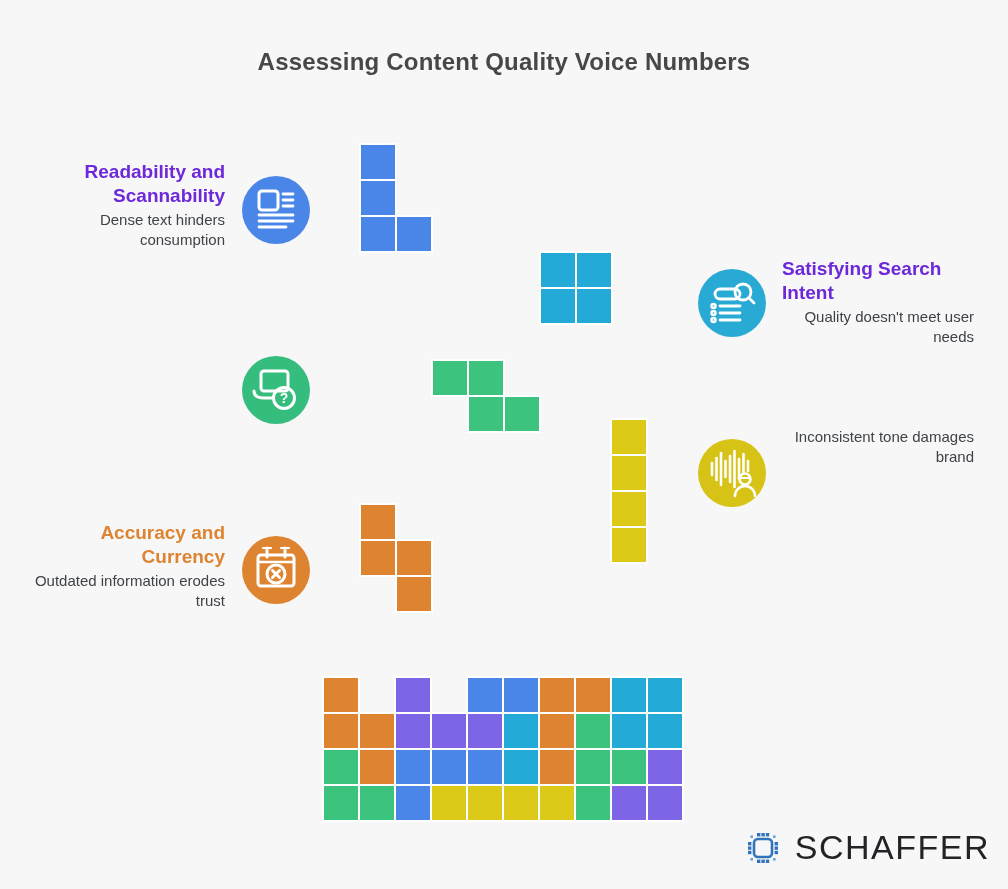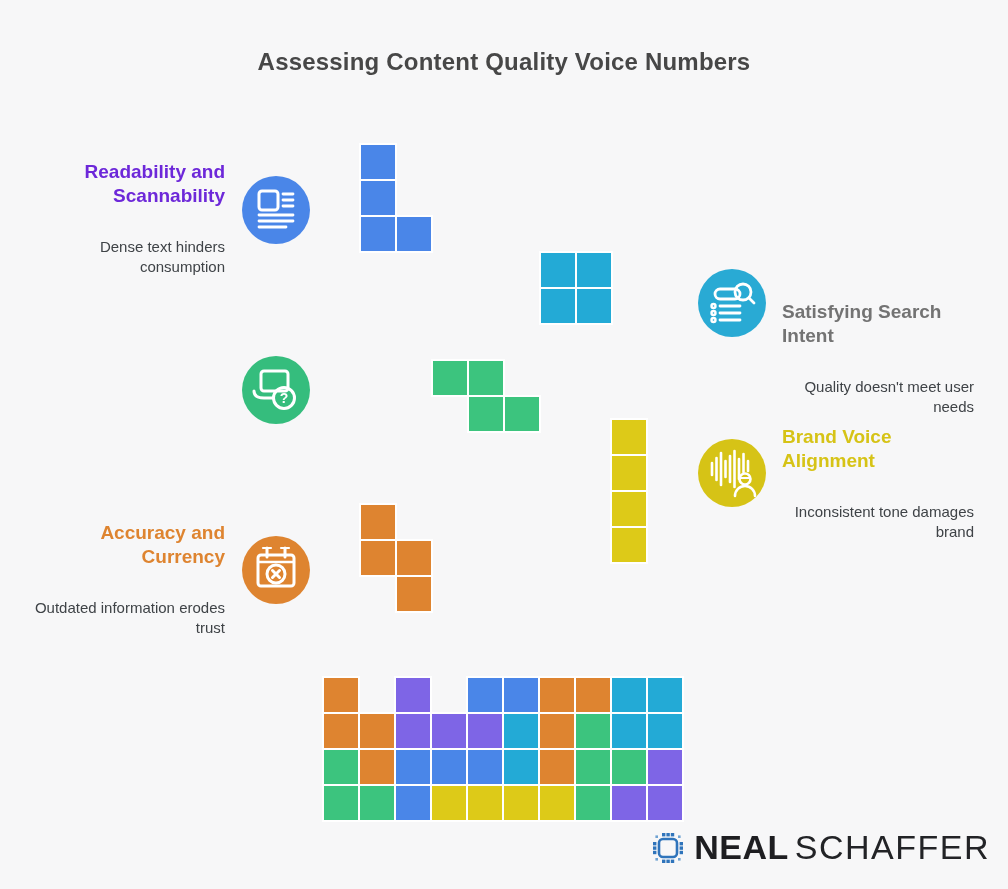--- a/index.html
+++ b/index.html
@@ -4,21 +4,21 @@
 <style>
   html,body{margin:0;padding:0;background:#f7f7f8;font-family:"Liberation Sans",sans-serif;}
   .canvas{position:relative;width:1008px;height:889px;background:#f7f7f8;overflow:hidden;}
 
   .title{position:absolute;left:0;top:48px;width:1008px;text-align:center;
          font-size:24px;font-weight:bold;color:#474747;letter-spacing:.2px;}
 
   
   .sec-text{position:absolute;width:192px;}
   .sec-text h2{margin:0;font-size:19px;line-height:24px;font-weight:bold;}
-  .sec-text p{margin:29px 0 0 0;font-size:15px;line-height:20px;color:#3f4347;text-align:right;}
+  .sec-text p{margin:2px 0 0 0;font-size:15px;line-height:20px;color:#3f4347;text-align:right;}
   .align-r{text-align:right;}
   .align-l{text-align:left;}
   .icon-circle{position:absolute;width:68px;height:68px;border-radius:50%;
                display:flex;align-items:center;justify-content:center;}
   .icon-circle svg{display:block;}
 
   .s1-text{left:33px;top:160px;}   .s1-icon{left:242px;top:176px;}
   .s2-icon{left:698px;top:269px;}  .s2-text{left:782px;top:257px;}
   .s3-text{left:33px;top:352px;}   .s3-icon{left:242px;top:356px;}
   .s4-icon{left:698px;top:439px;}  .s4-text{left:782px;top:425px;}
@@ -63,21 +63,21 @@
       <line x1="51" y1="29" x2="56" y2="34"></line>
       <circle cx="15.5" cy="37" r="2" stroke-width="2.4"></circle>
       <line x1="22" y1="37" x2="42" y2="37"></line>
       <circle cx="15.5" cy="44" r="2" stroke-width="2.4"></circle>
       <line x1="22" y1="44" x2="42" y2="44"></line>
       <circle cx="15.5" cy="51" r="2" stroke-width="2.4"></circle>
       <line x1="22" y1="51" x2="42" y2="51"></line>
     </svg>
   </div>
   <div class="sec-text align-l s2-text">
-    <h2 style="color: #737373; margin-top: 43px;">Satisfying Search Intent</h2>
+    <h2 style="color: #6d28d9;">Satisfying Search Intent</h2>
     <p>Quality doesn't meet user needs</p>
   </div>
 
   <div class="icon-circle s3-icon" style="background-color: rgb(53, 189, 125);">
     <svg width="68" height="68" viewBox="0 0 68 68" fill="none" stroke="#ffffff" stroke-width="3" stroke-linecap="round">
       <rect x="19" y="15" width="27" height="20" rx="3"></rect>
       <path d="M12,35 q0,7 10,7 l8,0"></path>
       <circle cx="42" cy="42" r="10.5"></circle>
       <text x="42" y="47" text-anchor="middle" stroke="none" fill="#ffffff" font-family="Liberation Sans, sans-serif" font-size="14" font-weight="bold">?</text>
     </svg>
@@ -93,21 +93,20 @@
       <line x1="36.5" y1="12" x2="36.5" y2="48"></line>
       <line x1="41" y1="20" x2="41" y2="40"></line>
       <line x1="45.5" y1="15" x2="45.5" y2="33"></line>
       <line x1="50" y1="22" x2="50" y2="32"></line>
       <circle cx="47" cy="40" r="5.5"></circle>
       <line x1="42.5" y1="39" x2="51.5" y2="39" stroke-width="2"></line>
       <path d="M37,57 a10,10 0 0 1 20,0"></path>
     </svg>
   </div>
   <div class="sec-text align-l s4-text">
-    <h2 style="color: rgb(214, 195, 22);">Brand Voice Alignment</h2>
     <p>Inconsistent tone damages brand</p>
   </div>
 
   <div class="sec-text align-r s5-text">
     <h2 style="color: rgb(222, 132, 48); text-align: right;">Accuracy and Currency</h2>
     <p>Outdated information erodes trust</p>
   </div>
   <div class="icon-circle s5-icon" style="background-color: rgb(222, 132, 48);">
     <svg width="68" height="68" viewBox="0 0 68 68" fill="none" stroke="#ffffff" stroke-width="3" stroke-linecap="round">
       <rect x="16" y="19" width="36" height="31" rx="3"></rect>
@@ -200,17 +199,16 @@
           <rect x="30.6" y="17.4" width="3.4" height="3.4"></rect>
           <rect x="30.6" y="21.8" width="3.4" height="3.4"></rect>
       </g>
       <g fill="#6fa3d3">
         <rect x="6.4" y="6.4" width="2.6" height="2.6"></rect>
           <rect x="29" y="6.4" width="2.6" height="2.6"></rect>
         <rect x="6.4" y="29" width="2.6" height="2.6"></rect>
           <rect x="29" y="29" width="2.6" height="2.6"></rect>
       </g>
     </svg>
-    <span class="bold">NEAL</span>
     <span class="light">SCHAFFER</span>
   </div>
 
 </div>
 
 </body></html>

